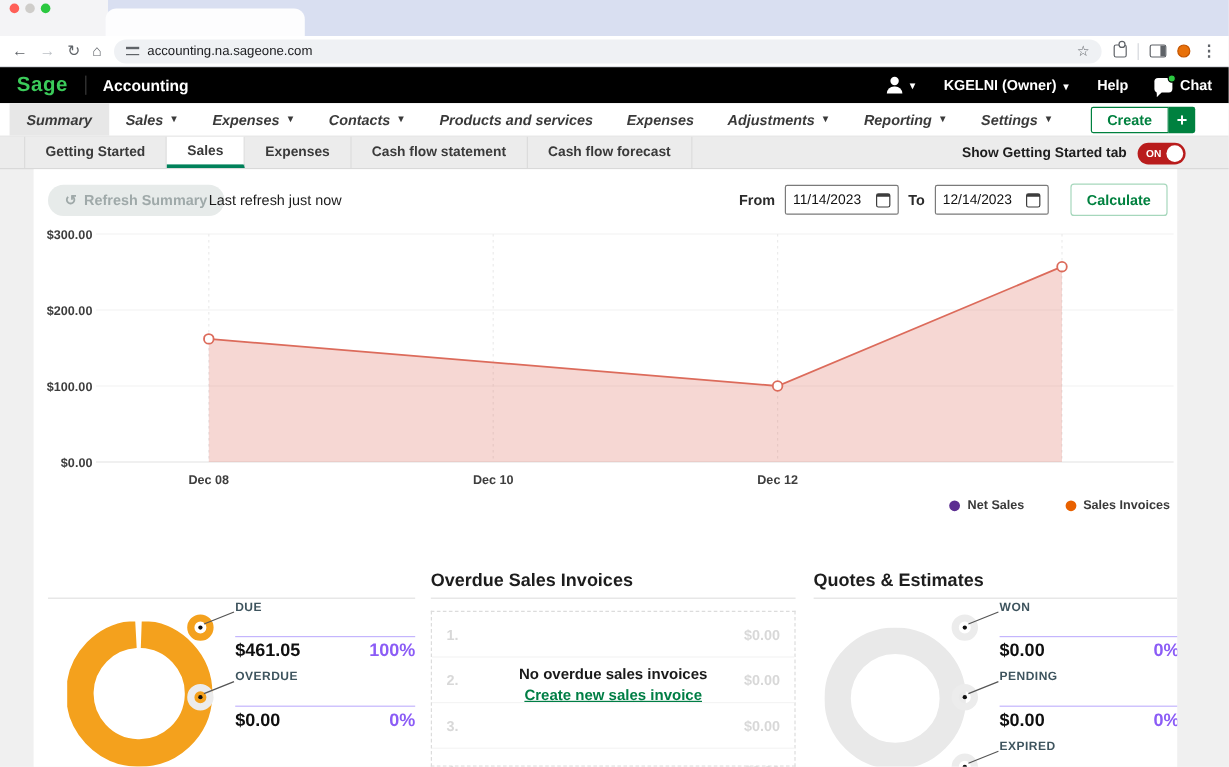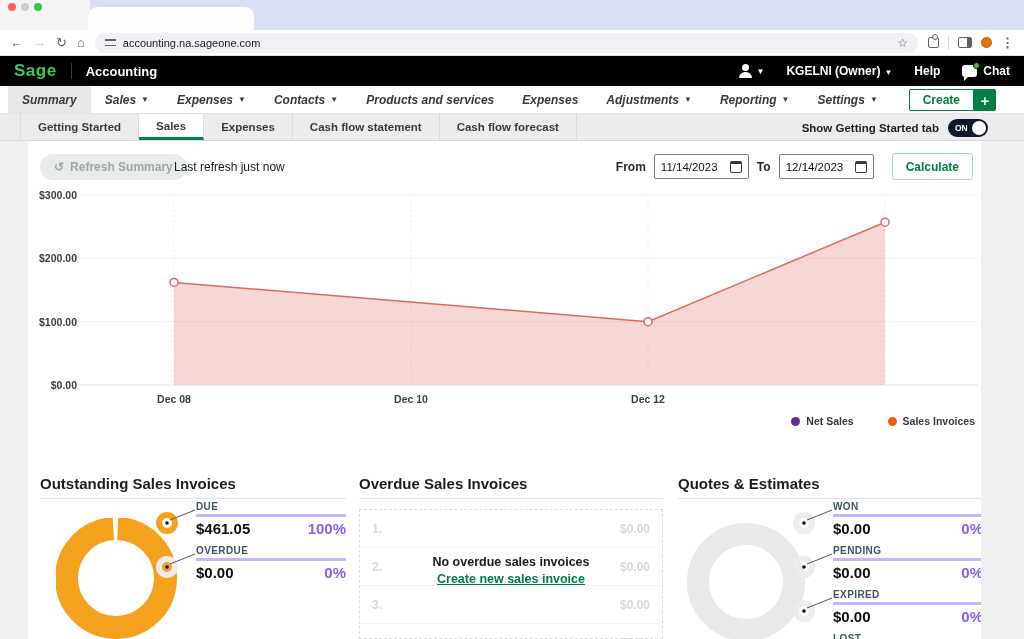--- a/index.html
+++ b/index.html
@@ -54,21 +54,21 @@
   .create-btn { border:1px solid #00813F; background:#fff; color:#00813F; font-size:12px; font-weight:700; padding:0 13px; display:flex; align-items:center; border-radius:2px 0 0 2px; }
   .create-plus { width:22px; background:#00813F; color:#fff; font-size:15px; font-weight:700; display:flex; align-items:center; justify-content:center; border-radius:0 2px 2px 0; }
 
   
   .subtabs { height:27px; background:#ECECEC; border-bottom:1px solid #D9D9D9; display:flex; align-items:stretch; padding-left:20px; position:relative; }
   .subtab { display:flex; align-items:center; padding:0 17px; font-size:11.5px; font-weight:700; color:#3A3A3A; border-right:1px solid #DCDCDC; cursor:pointer; }
   .subtab:first-child { border-left:1px solid #DCDCDC; }
   .subtab.active { background:#fff; border-bottom:3px solid #00815A; }
   .toggle-group { position:absolute; right:36px; top:0; height:27px; display:flex; align-items:center; gap:9px;text-align:right; }
   .toggle-label { font-size:11.5px; font-weight:700; color:#1D1D1D; }
-  .toggle { width:40px; height:18px; background:#0f172a; border-radius:9px; position:relative; cursor:pointer; }
+  .toggle { width:40px; height:18px; background:#b91c1c; border-radius:9px; position:relative; cursor:pointer; }
   .toggle .on-txt { position:absolute; left:7px; top:4px; font-size:8.5px; font-weight:700; color:#fff; }
   .toggle .knob { position:absolute; right:2px; top:2px; width:14px; height:14px; background:#fff; border-radius:50%; }
 
   
   .content { position:absolute; left:28px; top:141px; width:953px; height:498px; background:#fff; overflow:hidden; }
   .refresh-btn { position:absolute; left:12px; top:13px; height:26px; background:#E7EBEA; border:none; border-radius:14px; color:#9FA9A9; font-size:12px; font-weight:700; padding:0 14px; display:flex; align-items:center; gap:6px; font-family:inherit; }
   .last-refresh { position:absolute; left:146px; top:19px; font-size:12px; color:#1A1A1A; }
   .daterow { position:absolute; right:8px; top:12px; display:flex; align-items:center; gap:8px; }
   .date-label { font-size:12px; font-weight:700; color:#2B2B2B; }
   .date-input { width:95px; height:25px; border:1px solid #7A7A7A; border-radius:2px; background:#fff; display:flex; align-items:center; padding:0 6px; gap:5px; }
@@ -82,21 +82,21 @@
   .chart-legend { position:absolute; top:274px; right:6px; display:flex; gap:34px;justify-content:center; }
   .lg-item { display:flex; align-items:center; gap:6px; font-size:10.5px; font-weight:700; color:#3A3A3A; }
   .lg-dot { width:9px; height:9px; border-radius:50%; display:inline-block; }
 
   .panel-title { position:absolute; top:334px; font-size:15px; font-weight:700; color:#1D1D1D; }
   .panel-divider { position:absolute; top:357px; height:1px; background:#E2E2E2; }
 
   .pl-legend { position:absolute; width:150px; }
   .pl-item { position:relative; margin-bottom:8px; }
   .pl-icon { position:absolute; left:-41px; top:7px; }
-  .pl-label { font-size:10px; font-weight:700; color:#3E545E; letter-spacing:.4px; border-bottom:3px solid #c4b5fd; padding-bottom:2px; }
+  .pl-label { font-size:10px; font-weight:700; color:#3E545E; letter-spacing:.4px; border-bottom:1px solid #c4b5fd; padding-bottom:18px; }
   .pl-valrow { display:flex; justify-content:space-between; align-items:baseline; padding-top:3px; }
   .pl-value { font-size:15px; font-weight:700; color:#0F0F0F; }
   .pl-pct { font-size:15px; font-weight:700; color:#8b5cf6; }
 
   .ghost-box { position:absolute; left:331px; top:368px; width:304px; height:130px; border:1px dashed #DCDCDC; }
   .ghost-row { height:38px; display:flex; align-items:center; justify-content:space-between; padding:0 12px; font-size:12px; font-weight:700; color:#D8D8D8; border-bottom:1px solid #F4F4F4; }
   .ghost-overlay { position:absolute; left:0; right:0; top:45px; text-align:center; }
   .ghost-overlay .line1 { font-size:12.5px; font-weight:700; color:#1A1A1A; }
   .ghost-overlay a { display:inline-block; margin-top:3px; font-size:12.5px; font-weight:700; color:#007E45; text-decoration:underline; cursor:pointer; }
 </style>
@@ -259,21 +259,20 @@
       <span class="lg-item">
         <span class="lg-dot" style="background: rgb(92, 46, 145);"></span>
         <span>Net Sales</span>
       </span>
       <span class="lg-item">
         <span class="lg-dot" style="background: rgb(232, 97, 0);"></span>
         <span>Sales Invoices</span>
       </span>
     </div>
 
-  <span class="panel-title" style="left:12px">Outstanding Sales Invoices</span>
   <span class="panel-divider" style="left:12px;width:306px"></span>
   <svg style="position:absolute;left:28px;top:377px" width="122" height="121">
     <circle cx="60" cy="60" r="49.5" fill="none" stroke-width="23" stroke-dasharray="306 5" transform="rotate(-88 60 60)" stroke="#F4A11D"></circle>
   </svg>
   <div class="pl-legend" style="left:168px;top:360px">
     <div class="pl-item">
       <svg class="pl-icon" width="42" height="28">
         <circle cx="12" cy="15" r="8" fill="none" stroke-width="6" stroke="#F4A11D"></circle>
         <circle cx="12" cy="15" r="1.8" fill="#111"></circle>
         <line x1="15" y1="12" x2="40" y2="2" stroke="#555" stroke-width="1"></line>

